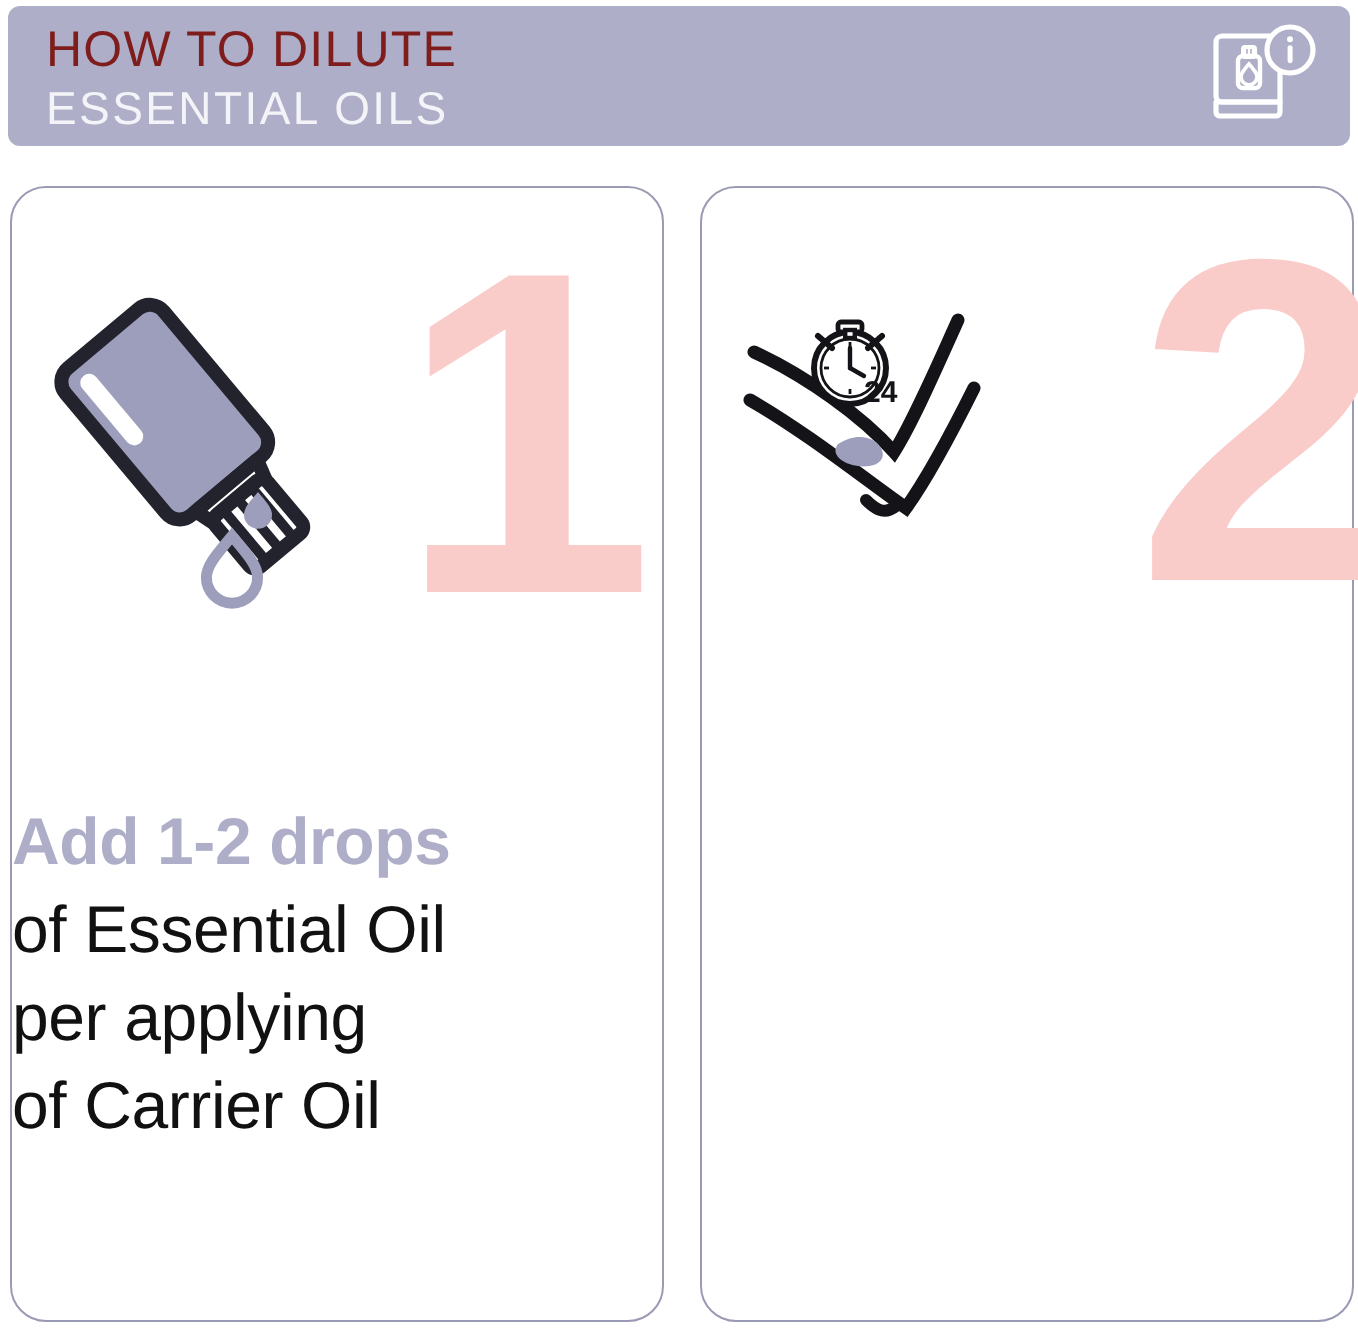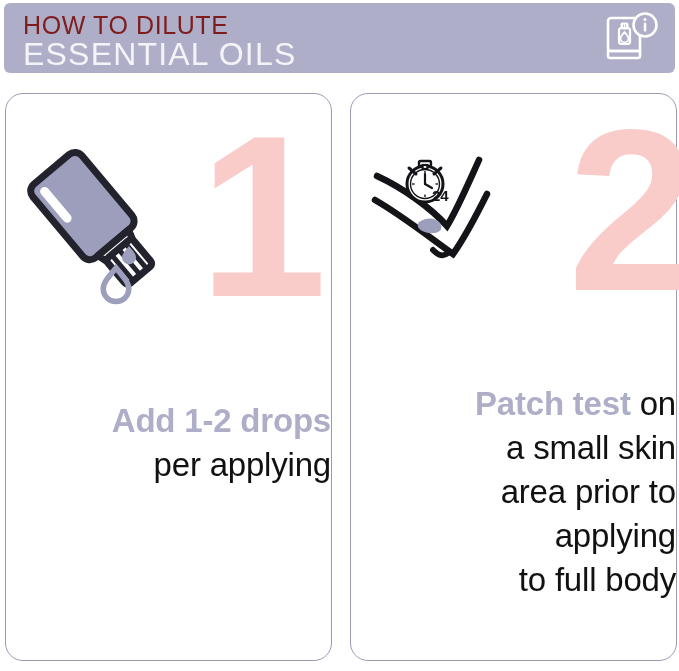--- a/index.html
+++ b/index.html
@@ -33,21 +33,21 @@
   }
   .header-title {
     font-size: 25px;
     font-weight: normal;
     letter-spacing: 0.6px;
     color: #7f1d1d;
     line-height: 29px;
     white-space: nowrap;
   }
   .header-subtitle {
-    font-size: 32px;
+    font-size: 23px;
     font-weight: normal;
     letter-spacing: 1.2px;
     color: #f4f4f8;
     line-height: 28px;
     white-space: nowrap;
   }
   .header-icon {
     position: absolute;
     right: 16px;
     top: 9px;
@@ -103,21 +103,21 @@
     z-index: 2;
   }
   .art-1 { left: 14px; top: 40px; width: 160px; height: 180px; }
   .art-2 { left: 20px; top: 44px; width: 170px; height: 140px; }
 
   
   .card-text {
     position: absolute;
     left: 0;
     width: 100%;
-    text-align: right;
+    text-align: left;
     z-index: 3;
     color: #111111;
     font-size: 33px;
     line-height: 44px;
     letter-spacing: -0.2px;
   }
   .text-1 { top: 305px; }
   .text-2 { top: 288px; }
   .hl {
     color: #aeaec9;
@@ -181,21 +181,23 @@
           </g>
 
           <path d="M109 112 c4.6 5.4 7 8.2 7 11.4 a7 7 0 0 1 -14 0 c0 -3.2 2.4 -6 7 -11.4 z" fill="#9d9dbc"></path>
 
           <path d="M96 134 c8.4 10 12.8 15 12.8 20.8 a12.8 12.8 0 0 1 -25.6 0 c0 -5.8 4.4 -10.8 12.8 -20.8 z" fill="none" stroke="#9d9dbc" stroke-width="5.5"></path>
         </svg>
       </div>
 
       <div class="card-text text-1">
         <span class="line hl">Add 1-2 drops</span>
+        <span class="line">of Essential Oil</span>
         <span class="line">per applying</span>
+        <span class="line">of Carrier Oil</span>
       </div>
 
     </div>
   </div>
 
   <div class="card card-2">
     <div class="card-inner">
 
       <div class="step-number num-2">2</div>
 
@@ -224,24 +226,17 @@
             <line x1="54" y1="33" x2="54" y2="35.5" stroke="#141418" stroke-width="1.4"></line>
             <line x1="54" y1="56.5" x2="54" y2="59" stroke="#141418" stroke-width="1.4"></line>
             <line x1="41" y1="46" x2="43.5" y2="46" stroke="#141418" stroke-width="1.4"></line>
             <line x1="64.5" y1="46" x2="67" y2="46" stroke="#141418" stroke-width="1.4"></line>
 
             <text x="61" y="63" font-family="Liberation Sans, sans-serif" font-size="15" font-weight="bold" fill="#141418">24</text>
           </g>
         </svg>
       </div>
 
-      <div class="card-text text-2">
-        <span class="line"><span class="hl">Patch test</span><span> on</span></span>
-        <span class="line">a small skin</span>
-        <span class="line">area prior to</span>
-        <span class="line">applying</span>
-        <span class="line">to full body</span>
-      </div>
 
     </div>
   </div>
 
 </div>
 
 </body></html>

